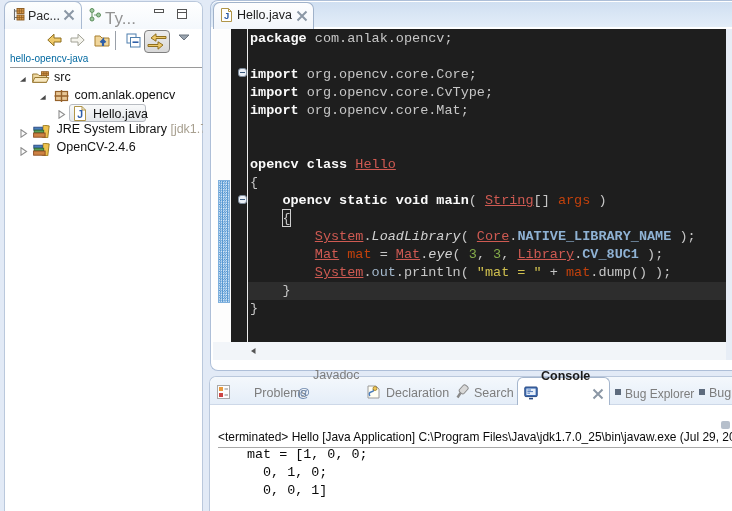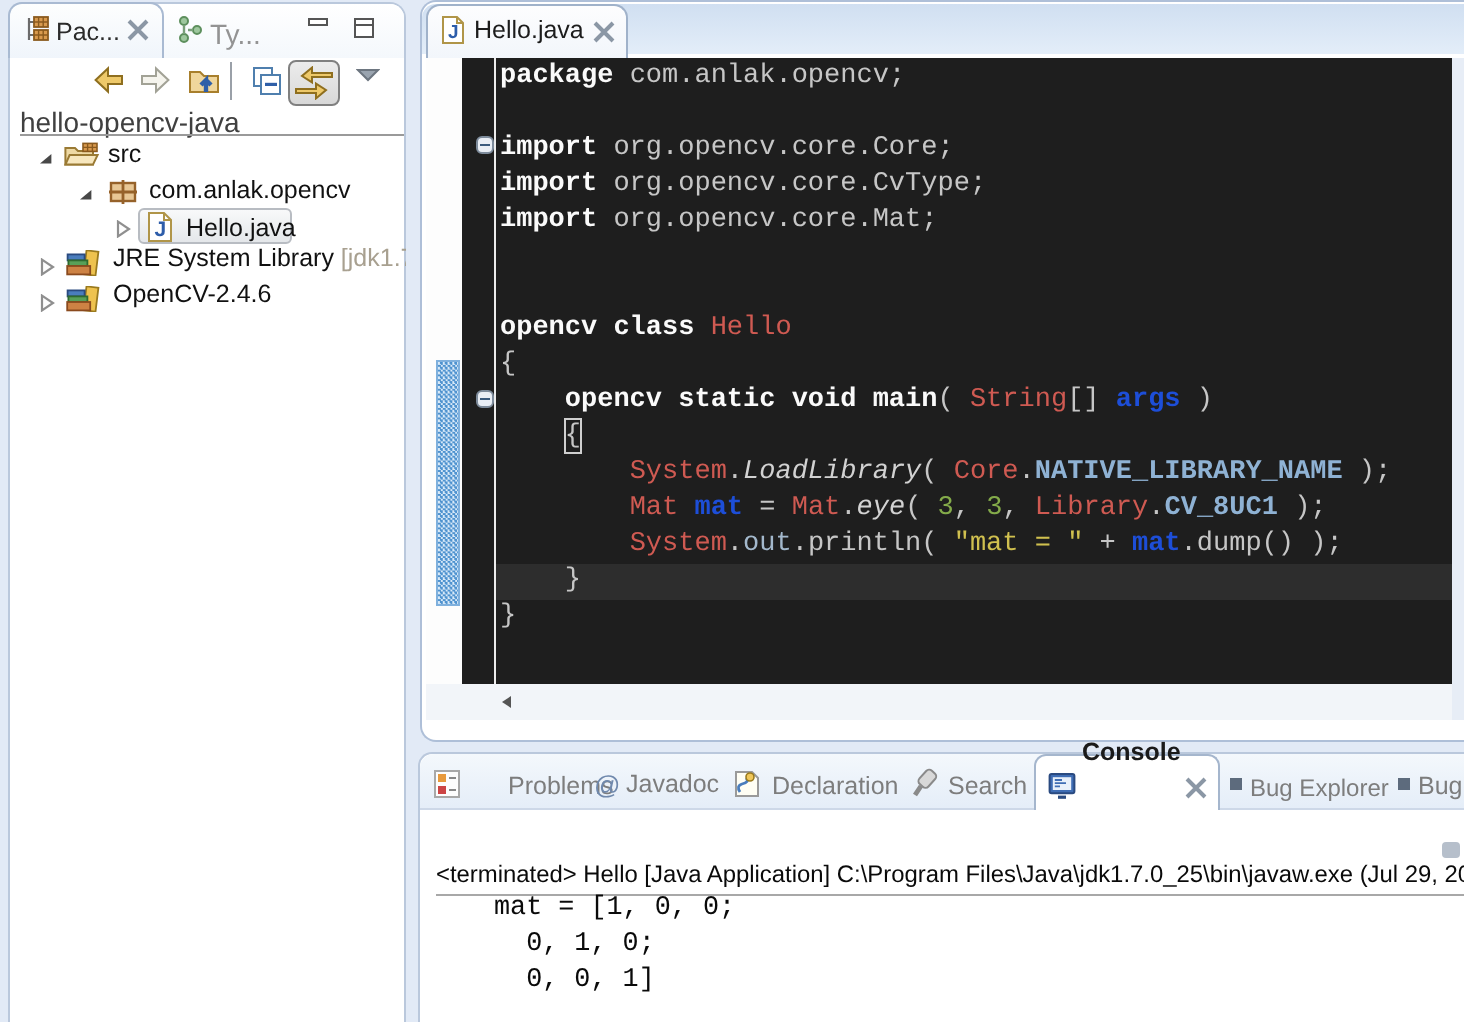--- a/index.html
+++ b/index.html
@@ -3,22 +3,22 @@
 <meta charset="utf-8">
 <style>
   html,body{margin:0;padding:0;}
   body{width:732px;height:511px;overflow:hidden;background:#e2eaf6;position:relative;
        font-family:"Liberation Sans", sans-serif;}
   .abs{position:absolute;}
   .mono{font-family:"Liberation Mono", monospace;margin-left:28px;}
   .codeline{position:absolute;left:250px;white-space:pre;font-family:"Liberation Mono",monospace;
             font-size:13.5px;line-height:18px;height:18px;color:#c6c6c6;}
   .kw{color:#fafafa;font-weight:bold;}
-  .cls{color:#cf5a52;}
-  .var{color:#1d4ed8;font-weight:bold;}
+  .cls{color:#cf5a52;text-decoration:underline;}
+  .var{color:#c2410c;}
   .cst{color:#8fb2d4;font-weight:bold;}
   .num{color:#84ab4a;}
   .str{color:#d0c04f;}
   .itl{font-style:italic;color:#d2d2d2;}
   .tabtxt{font-size:12.5px;color:#7d7d7d;}
 </style>
 </head>
 <body>
 
 <div class="abs" style="left:4px;top:1px;width:199px;height:510px;background:#ffffff;border-radius:8px 8px 0 0;border:1px solid #bac8dc;border-bottom:none;box-sizing:border-box;"></div>
@@ -38,21 +38,21 @@
 <svg class="abs" style="left:63px;top:9px;" width="12" height="12" viewBox="0 0 12 12">
   <path d="M1.5 1.5 L10.5 10.5 M10.5 1.5 L1.5 10.5" stroke="#8b97a5" stroke-width="2" fill="none"></path>
 </svg>
 
 <svg class="abs" style="left:89px;top:8px;" width="13" height="14" viewBox="0 0 13 14">
   <circle cx="3" cy="2.5" r="2" fill="#9ec79e" stroke="#5d8f5d"></circle>
   <circle cx="3" cy="11" r="2" fill="#9ec79e" stroke="#5d8f5d"></circle>
   <circle cx="9.5" cy="7" r="2" fill="#9ec79e" stroke="#5d8f5d"></circle>
   <path d="M3 4.5 L3 9 M5 7 L7.5 7" stroke="#7aa07a" stroke-width="1.2" fill="none"></path>
 </svg>
-<div class="abs" style="left:105px;top:9px;font-size:14px;color:#939393;">Ty...</div>
+<div class="abs" style="left:105px;top:9px;font-size:17px;color:#939393;">Ty...</div>
 
 <div class="abs" style="left:154px;top:9px;width:10px;height:4px;border:1px solid #555;box-sizing:border-box;background:#fff;"></div>
 <div class="abs" style="left:177px;top:9px;width:10px;height:10px;border:1px solid #555;box-sizing:border-box;background:#fff;"></div>
 <div class="abs" style="left:177px;top:11.5px;width:10px;height:1px;background:#555;"></div>
 
 <svg class="abs" style="left:47px;top:33px;" width="15" height="14" viewBox="0 0 15 14">
   <path d="M14 5 L7 5 L7 1.2 L0.8 7 L7 12.8 L7 9 L14 9 Z" fill="#eec96a" stroke="#8f6f1f" stroke-width="1"></path>
 </svg>
 <svg class="abs" style="left:70px;top:33px;" width="15" height="14" viewBox="0 0 15 14">
   <path d="M1 5 L8 5 L8 1.2 L14.2 7 L8 12.8 L8 9 L1 9 Z" fill="#f5f4ed" stroke="#a2a296" stroke-width="1"></path>
@@ -70,21 +70,21 @@
 
 <div class="abs" style="left:144px;top:30px;width:26px;height:23px;background:linear-gradient(#ececec,#d8d8d8);border:1px solid #808080;border-radius:4px;box-sizing:border-box;"></div>
 <svg class="abs" style="left:147px;top:33px;" width="20" height="17" viewBox="0 0 20 17">
   <path d="M19 3.5 L9 3.5 L9 0.8 L4 5 L9 8.2 L9 5.5 L19 5.5 Z" fill="#eec96a" stroke="#8f6f1f" stroke-width="1"></path>
   <path d="M1 11.5 L11 11.5 L11 8.8 L16 12 L11 16.2 L11 13.5 L1 13.5 Z" fill="#eec96a" stroke="#8f6f1f" stroke-width="1"></path>
 </svg>
 <svg class="abs" style="left:178px;top:34px;" width="12" height="7" viewBox="0 0 12 7">
   <path d="M1 1 L11 1 L6 6 Z" fill="#9aa4af" stroke="#6d7680" stroke-width="1"></path>
 </svg>
 
-<div class="abs" style="left:10px;top:52.5px;font-size:14px;color:#404040;text-align:right;">hello-opencv-java</div>
+<div class="abs" style="left:10px;top:52.5px;font-size:10px;color:#0369a1;text-align:right;">hello-opencv-java</div>
 <div class="abs" style="left:10px;top:67px;width:192px;height:1px;background:#9a9a9a;"></div>
 
 <svg class="abs" style="left:20px;top:76.5px;" width="6" height="5" viewBox="0 0 6 5">
     <polygon points="5.7,0 5.7,4.7 0,4.7" fill="#484848"></polygon>
   </svg>
 <svg class="abs" style="left:32px;top:71px;" width="18" height="12" viewBox="0 0 18 12">
   <path d="M0.7 3 L5.5 3 L7 4.5 L14.5 4.5 L14.5 11.3 L0.7 11.3 Z" fill="#eed9a4" stroke="#9a7a34" stroke-width="1"></path>
   <path d="M0.7 11.3 L2.8 6.5 L16.8 6.5 L14.5 11.3 Z" fill="#f7e7be" stroke="#9a7a34" stroke-width="1"></path>
   <rect x="9.5" y="0.7" width="7" height="4" fill="#d99a4e" stroke="#8a5a1e" stroke-width="0.8"></rect>
   <path d="M11.8 0.7 L11.8 4.7 M14.2 0.7 L14.2 4.7 M9.5 2.7 L16.5 2.7" stroke="#8a5a1e" stroke-width="0.7"></path>
@@ -193,21 +193,21 @@
 <div class="abs" style="left:210px;top:377px;width:522px;height:28px;background:linear-gradient(#f4f8fc,#e4edf8);border-radius:7px 0 0 0;"></div>
 
 <svg class="abs" style="left:217px;top:385px;" width="13" height="14" viewBox="0 0 13 14">
   <rect x="0.5" y="0.5" width="12" height="13" fill="#fdfdfd" stroke="#a8a8a8"></rect>
   <rect x="2" y="2" width="4" height="4" fill="#e89a3c"></rect>
   <rect x="2" y="8" width="4" height="4" fill="#cc4444"></rect>
   <path d="M7.5 4 L11 4 M7.5 10 L11 10" stroke="#888" stroke-width="1"></path>
 </svg>
 <div class="abs tabtxt" style="left:234px;top:386px;margin-left:20px;">Problems</div>
 <div class="abs" style="left:297px;top:385px;font-size:13px;color:#7089ad;">@</div>
-<div class="abs tabtxt" style="left:313px;top:368px;margin-top:17px;">Javadoc</div>
+<div class="abs tabtxt" style="left:313px;top:368px;">Javadoc</div>
 <svg class="abs" style="left:367px;top:385px;" width="14" height="14" viewBox="0 0 14 14">
   <path d="M1 1 L9 1 L12 4 L12 13 L1 13 Z" fill="#fffef4" stroke="#9a9a9a"></path>
   <path d="M3 11 Q1 8 4 7 Q8 6 6 4" stroke="#4a7dbd" stroke-width="1.4" fill="none"></path>
   <circle cx="8" cy="3.5" r="2" fill="#f0c75a" stroke="#9a7a1e" stroke-width="0.8"></circle>
 </svg>
 <div class="abs tabtxt" style="left:386px;top:386px;">Declaration</div>
 <svg class="abs" style="left:456px;top:384px;" width="15" height="15" viewBox="0 0 15 15">
   <rect x="5" y="1" width="6" height="9" rx="2" fill="#d8d8d8" stroke="#8a8a8a" transform="rotate(42 8 5)"></rect>
   <path d="M4.5 9 L1.5 13.5" stroke="#8a8a8a" stroke-width="2.4"></path>
 </svg>

